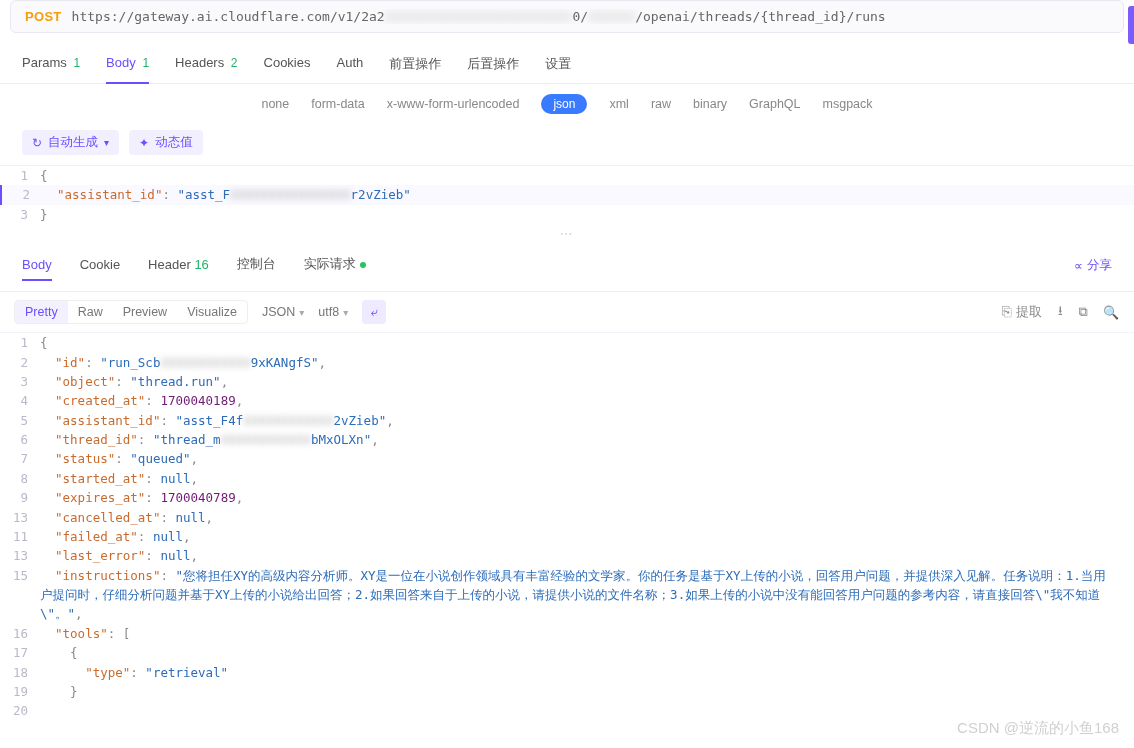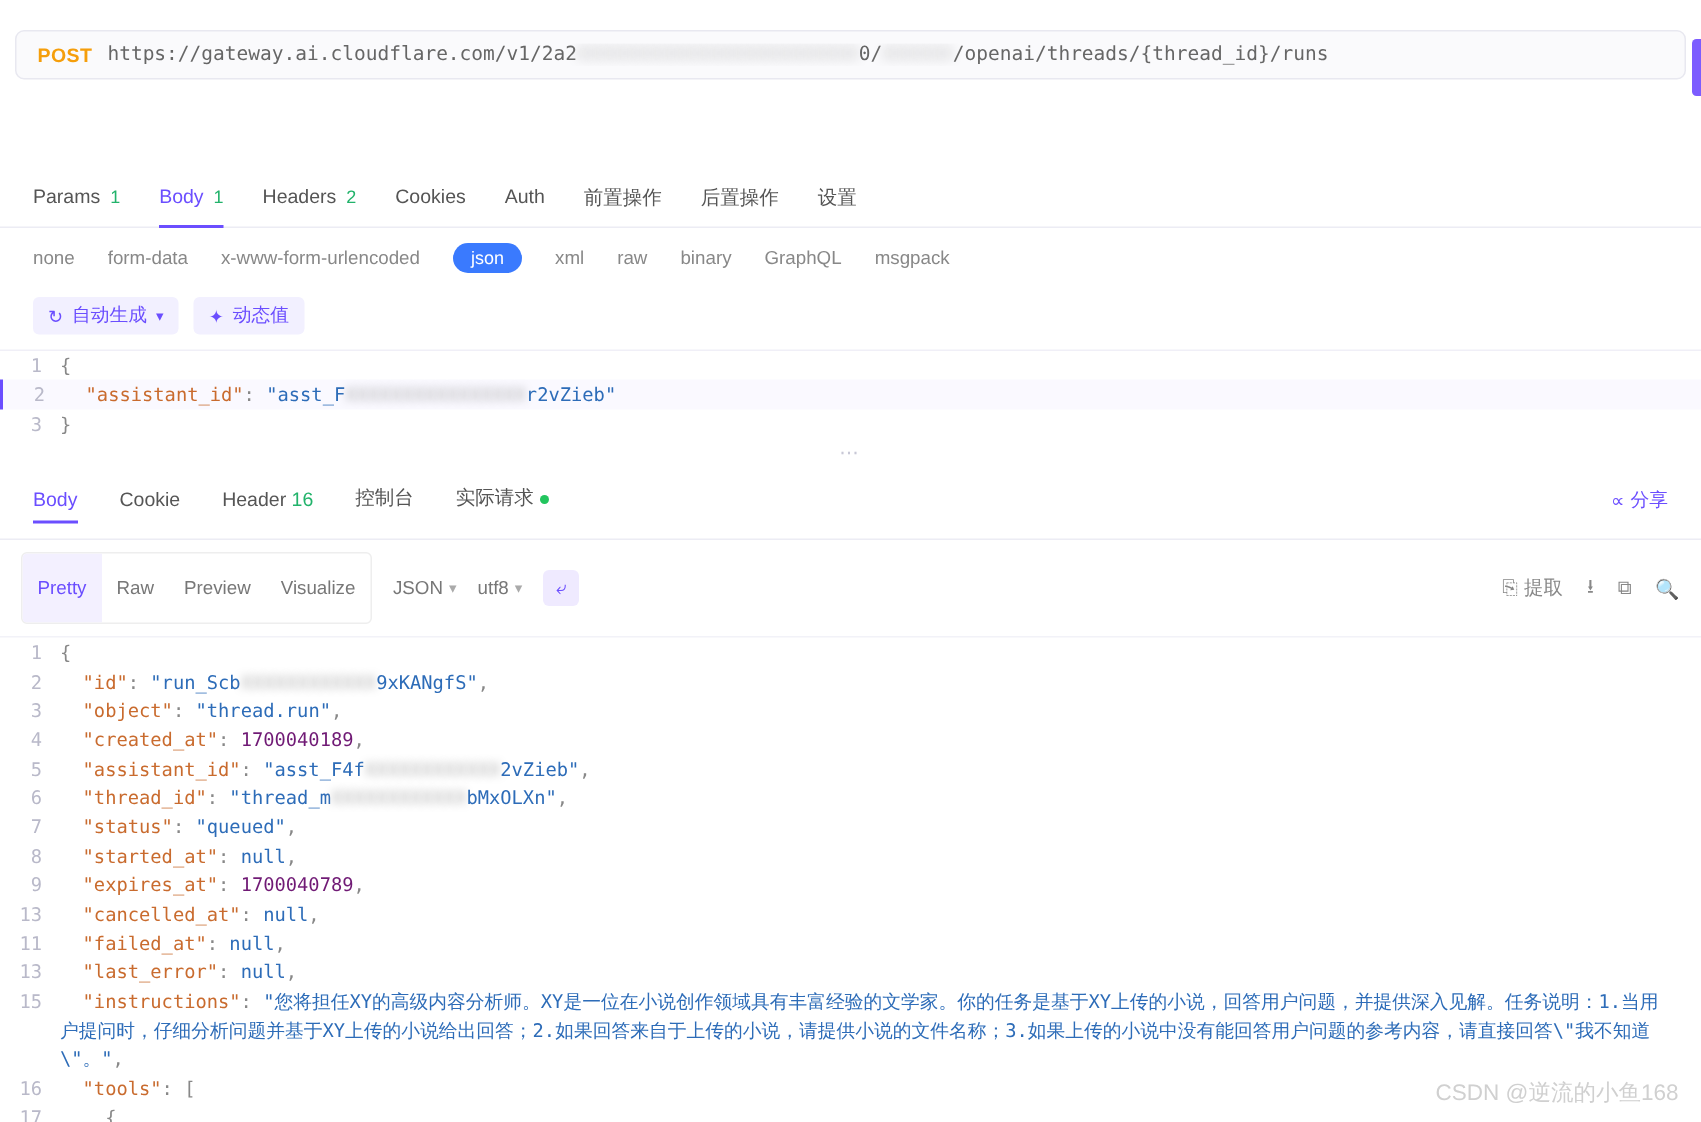--- a/index.html
+++ b/index.html
@@ -1,29 +1,29 @@
 <!DOCTYPE html>
 <html><head>
 <meta charset="utf-8">
 <style>
   * { box-sizing: border-box; margin: 0; padding: 0; }
   html, body { width: 1134px; height: 748px; font-family: -apple-system, BlinkMacSystemFont, "Segoe UI", Helvetica, Arial, sans-serif; font-size: 13px; color: #333; background: #fff; overflow: hidden; }
-  .url-bar { display: flex; align-items: center; gap: 10px; padding: 8px 14px; border: 1px solid #e8e8f0; border-radius: 6px; margin: 20px 10px 14px 10px; background: #fafafc; }
+  .url-bar { display: flex; align-items: center; gap: 10px; padding: 8px 14px; border: 1px solid #e8e8f0; border-radius: 6px; margin: 0 10px 14px 10px; background: #fafafc; }
   .method { color: #f59e0b; font-weight: 700; font-size: 13px; letter-spacing: .3px; }
   .url { flex: 1; color: #666; font-size: 13px; white-space: nowrap; overflow: hidden; text-overflow: ellipsis; font-family: Menlo, Consolas, monospace; }
   .url .blur { color: transparent; text-shadow: 0 0 8px #bbb; }
   .right-pill { width: 6px; height: 38px; background: #7c5cff; border-radius: 3px 0 0 3px; position: absolute; right: 0; top: 6px; }
 
   .tabs { display: flex; gap: 26px; padding: 0 22px; border-bottom: 1px solid #ececf4; }
-  .tab { padding: 8px 0 10px 0; cursor: pointer; color: #555; font-size: 13px; position: relative; margin-top: 48px; }
+  .tab { padding: 8px 0 10px 0; cursor: pointer; color: #555; font-size: 13px; position: relative; }
   .tab .badge { color: #22b36b; font-size: 12px; margin-left: 3px; }
   .tab.active { color: #6b4eff; }
   .tab.active::after { content: ""; position: absolute; left: 0; right: 0; bottom: -1px; height: 2px; background: #6b4eff; }
 
-  .body-types { display: flex; align-items: center; gap: 22px; padding: 10px 22px; font-size: 12.5px; color: #888; }
+  .body-types { display: flex; align-items: center; gap: 22px; padding: 10px 22px; font-size: 12.5px; color: #888; justify-content: center; }
   .body-types .bt { cursor: pointer; }
   .body-types .pill { background: #3a7afe; color: #fff; padding: 3px 12px; border-radius: 12px; font-size: 12px; }
 
   .toolbar-row { display: flex; gap: 10px; padding: 6px 22px 10px 22px; }
   .chip { display: inline-flex; align-items: center; gap: 6px; background: #f2f0ff; color: #6b4eff; border-radius: 4px; padding: 4px 10px; font-size: 12.5px; cursor: pointer; }
   .chip .icon { font-size: 12px; }
   .chip .caret { font-size: 10px; }
 
   .editor-block { border-top: 1px solid #f0eff7; }
   .code { font-family: Menlo, Consolas, "DejaVu Sans Mono", monospace; font-size: 12.5px; line-height: 1.55; }
@@ -46,21 +46,21 @@
   .resp-tabs { display:flex; align-items:center; padding: 6px 22px 10px 22px; border-bottom: 1px solid #ececf4; gap: 28px; }
   .resp-tabs .rtab { color:#555; padding: 6px 0 8px 0; cursor: pointer; position:relative; font-size:13px; }
   .resp-tabs .rtab.active { color:#6b4eff; }
   .resp-tabs .rtab.active::after { content:""; position:absolute; left:0; right:0; bottom:-1px; height:2px; background:#6b4eff; }
   .resp-tabs .rtab .dot { display:inline-block; width:6px; height:6px; background:#22c55e; border-radius:50%; margin-left:4px; vertical-align:middle; }
   .resp-tabs .spacer { flex:1; }
   .share { color:#6b4eff; font-size:12.5px; display:flex; align-items:center; gap:4px; cursor:pointer;}
 
   .resp-toolbar { display:flex; align-items:center; gap: 14px; padding: 8px 14px; border-bottom:1px solid #f2f2f8; font-size:12.5px; color:#777; }
   .resp-toolbar .seg { display:flex; gap:0; border:1px solid #eee; border-radius:4px; overflow:hidden; }
-  .resp-toolbar .seg > div { padding:16px 10px; cursor:pointer; }
+  .resp-toolbar .seg > div { padding:4px 10px; cursor:pointer; }
   .resp-toolbar .seg > div.active { background:#f3f0ff; color:#6b4eff; }
   .resp-toolbar .sel { display:flex; align-items:center; gap:4px; cursor:pointer; }
   .resp-toolbar .sel .caret { color:#aaa; font-size:10px; }
   .resp-toolbar .wrap-btn { background:#efeaff; color:#6b4eff; width:24px; height:24px; display:flex; align-items:center; justify-content:center; border-radius:4px; cursor:pointer; }
   .resp-toolbar .right-tools { margin-left:auto; display:flex; gap:16px; align-items:center; color:#888; }
   .right-tools .tool { display:flex; align-items:center; gap:4px; cursor:pointer; font-size:13px; }
 
   .response-body { max-height: 430px; overflow:auto; }
   .response-body .txt { white-space: pre-wrap; word-break: break-all; max-width: 1070px; }
 

